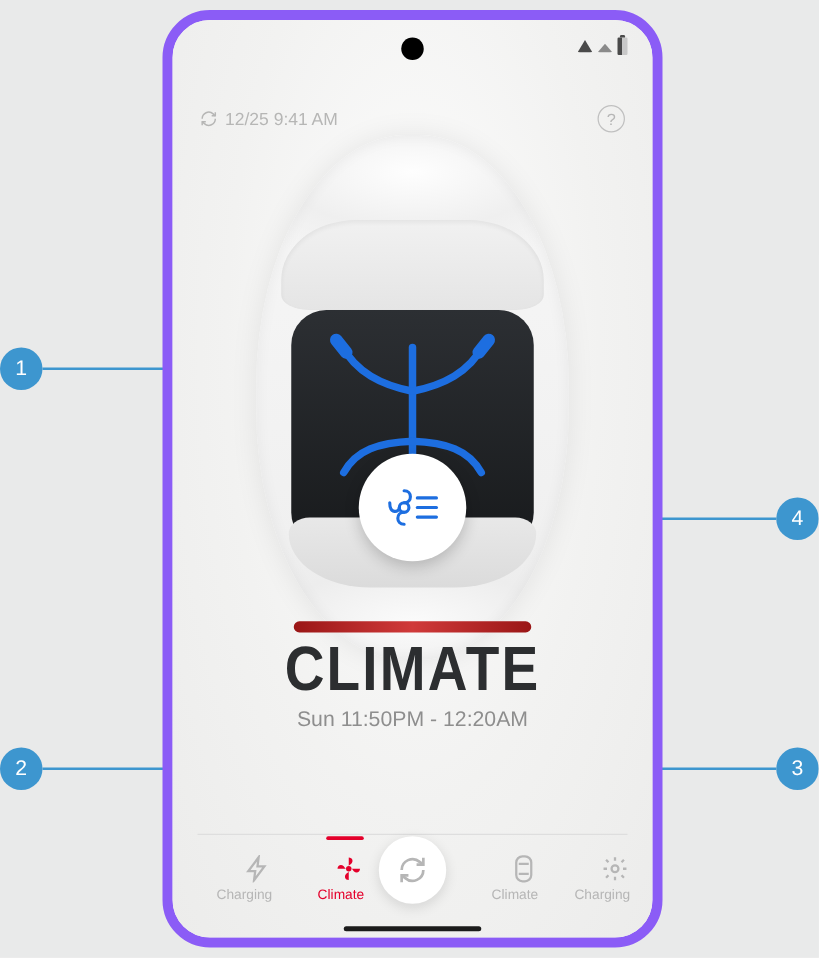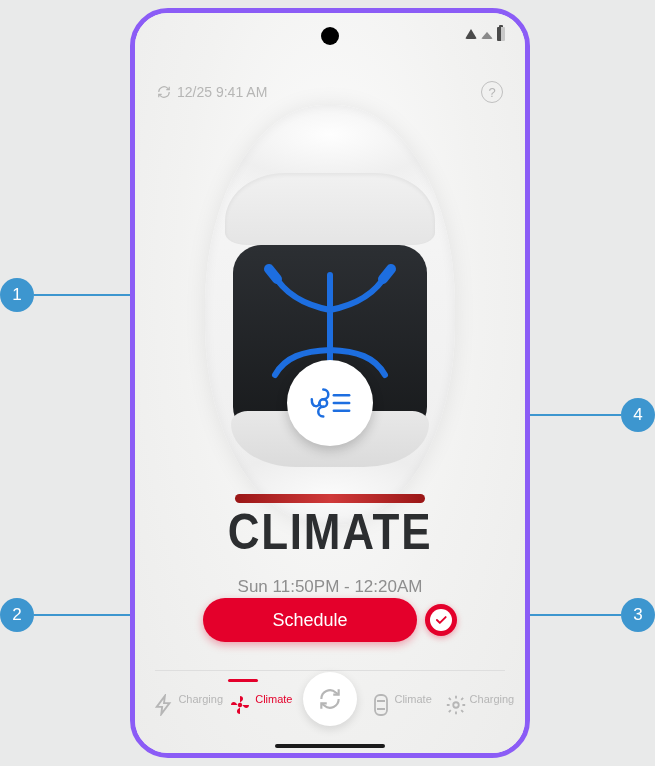--- a/index.html
+++ b/index.html
@@ -5,21 +5,21 @@
   * { box-sizing: border-box; margin: 0; padding: 0; }
   html, body { width: 655px; height: 766px; background: #e9eaea; font-family: -apple-system, Helvetica, Arial, sans-serif; position: relative; }
 
   
   .phone {
     position: absolute;
     left: 130px;
     top: 8px;
     width: 400px;
     height: 750px;
-    border: 5px solid #8b5cf6;
+    border: 8px solid #8b5cf6;
     border-radius: 38px;
     background: #f4f4f3;
     overflow: hidden;
   }
   .phone-inner {
     position: absolute;
     inset: 0;
     background: radial-gradient(ellipse at 50% 36%, #fdfdfd 0%, #f2f2f1 55%, #ececeb 100%);
   }
 
@@ -73,41 +73,41 @@
   .vent-btn {
     position: absolute; top: 255px; left: 50%; transform: translateX(-50%);
     width: 86px; height: 86px; background: #fff; border-radius: 50%;
     box-shadow: 0 4px 12px rgba(0,0,0,0.2);
     display: flex; align-items: center; justify-content: center;
   }
 
   
   .title-block { position: absolute; top: 490px; left: 0; right: 0; text-align: center; }
   .title { font-size: 50px; font-weight: 700; letter-spacing: 2px; color: #2c2e30; font-stretch: condensed; transform: scaleX(0.88); }
-  .subtitle { font-size: 17px; color: #8e8e8e; margin-top: 16px; }
+  .subtitle { font-size: 17px; color: #8e8e8e; margin-top: 2px; }
 
   
   .sched-row { position: absolute; top: 585px; left: 50%; transform: translateX(-50%); display: flex; align-items: center; gap: 8px; }
   .sched-btn {
     width: 214px; height: 44px; background: #e4002b; color: #fff;
     border-radius: 22px; display: flex; align-items: center; justify-content: center;
     font-size: 18px; font-weight: 500;
     box-shadow: 0 3px 8px rgba(228,0,43,0.35);
   }
   .sched-toggle {
     width: 32px; height: 32px; background: #e4002b; border-radius: 50%;
     display: flex; align-items: center; justify-content: center;
     box-shadow: 0 2px 6px rgba(228,0,43,0.35);
   }
   .check-inner { width: 22px; height: 22px; background: #fff; border-radius: 50%; display: flex; align-items: center; justify-content: center; }
 
   
   .nav-divider { position: absolute; bottom: 82px; left: 20px; right: 20px; height: 1px; background: #dedede; }
   .bottom-nav { position: absolute; bottom: 16px; left: 0; right: 0; height: 64px; display: flex; justify-content: space-around; align-items: center; padding: 0 12px; }
-  .nav-item { display: flex; flex-direction: row; align-items: flex-start; gap: 3px; color: #b6b6b6; font-size: 11px; width: 62px; position: relative; }
+  .nav-item { display: flex; flex-direction: column; align-items: flex-end; gap: 3px; color: #b6b6b6; font-size: 11px; width: 62px; position: relative; }
   .nav-item.active { color: #e4002b; }
   .nav-item.active::before { content: ""; position: absolute; top: -14px; width: 30px; height: 3px; background: #e4002b; border-radius: 2px; }
   .nav-icon { width: 24px; height: 24px; display: flex; align-items: center; justify-content: center; }
   .nav-center {
     width: 54px; height: 54px; background: #fff; border-radius: 50%;
     box-shadow: 0 3px 10px rgba(0,0,0,0.12);
     display: flex; align-items: center; justify-content: center;
     margin-top: -12px;
   }
   .home-indicator { position: absolute; bottom: 5px; left: 50%; transform: translateX(-50%); width: 110px; height: 4px; background: #1b1b1b; border-radius: 3px; }
@@ -208,32 +208,20 @@
           </g>
         </svg>
       </div>
     </div>
 
     <div class="title-block">
       <div class="title">CLIMATE</div>
       <div class="subtitle">Sun 11:50PM - 12:20AM</div>
     </div>
 
-    <div class="sched-row">
-      <div class="sched-btn">
-        <span>Schedule</span>
-      </div>
-      <div class="sched-toggle">
-        <div class="check-inner">
-          <svg width="14" height="14" viewBox="0 0 24 24">
-              <path d="M5 12l5 5L20 7" stroke="#e4002b" stroke-width="3.2" fill="none" stroke-linecap="round" stroke-linejoin="round"></path>
-            </svg>
-        </div>
-      </div>
-    </div>
 
     <div class="nav-divider"></div>
 
     <div class="bottom-nav">
       <div class="nav-item">
         <div class="nav-icon">
           <svg width="22" height="22" viewBox="0 0 24 24" fill="none" stroke="#b6b6b6" stroke-width="2">
               <path d="M13 2L4 14h6l-1 8 9-12h-6l1-8z"></path>
             </svg>
         </div>

